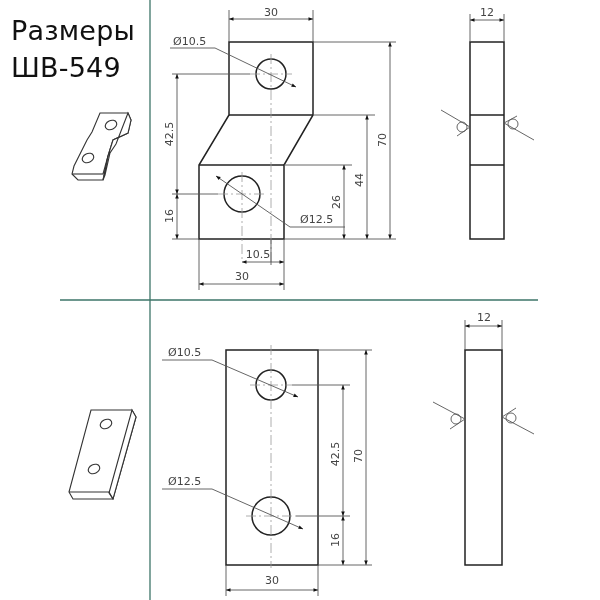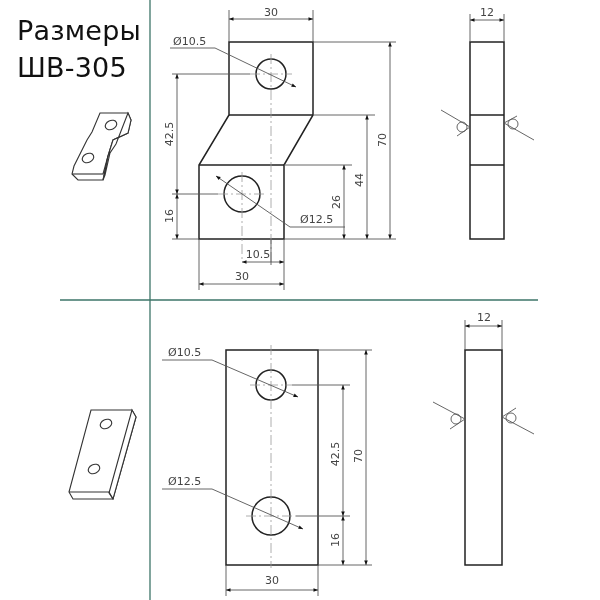--- a/index.html
+++ b/index.html
@@ -1,32 +1,32 @@
 <!DOCTYPE html>
 <html><head>
 <meta charset="utf-8">
 <style>
   html, body { margin: 0; padding: 0; background: #ffffff; }
   body { width: 600px; height: 600px; position: relative; overflow: hidden; font-family: "Liberation Sans", sans-serif; }
-  .title { position: absolute; left: 17px; font-size: 27px; color: #111; line-height: 1; font-family: "DejaVu Sans", sans-serif; letter-spacing: 0.2px; }
+  .title { position: absolute; left: 11px; font-size: 27px; color: #111; line-height: 1; font-family: "DejaVu Sans", sans-serif; letter-spacing: 0.2px; }
   .title.l1 { top: 17px; }
   .title.l2 { top: 54px; }
   svg { position: absolute; left: 0; top: 0; }
   .dim { font-family: "DejaVu Sans", sans-serif; font-size: 11px; fill: #444; }
   .ln { stroke: #222; stroke-width: 1.5; fill: none; }
   .thin { stroke: #555; stroke-width: 0.9; fill: none; }
   .ctr { stroke: #999; stroke-width: 0.8; stroke-dasharray: 10 3 2 3; fill: none; }
   .iso { stroke: #333; stroke-width: 1.1; fill: #fff; }
   .divider { stroke: #3d7468; stroke-width: 1.3; }
 </style>
 </head>
 <body>
 
 <div class="title l1">Размеры</div>
-<div class="title l2">ШВ-305</div>
+<div class="title l2">ШВ-549</div>
 
 <svg width="600" height="600" viewBox="0 0 600 600">
   <defs>
     <marker id="ar" viewBox="0 0 10 10" refX="10" refY="5" markerWidth="7" markerHeight="5" orient="auto-start-reverse">
       <path d="M0,1 L10,5 L0,9 z" fill="#111"></path>
     </marker>
   </defs>
 
   <line class="divider" x1="150" y1="0" x2="150" y2="600"></line>
   <line class="divider" x1="60" y1="300" x2="538" y2="300"></line>

